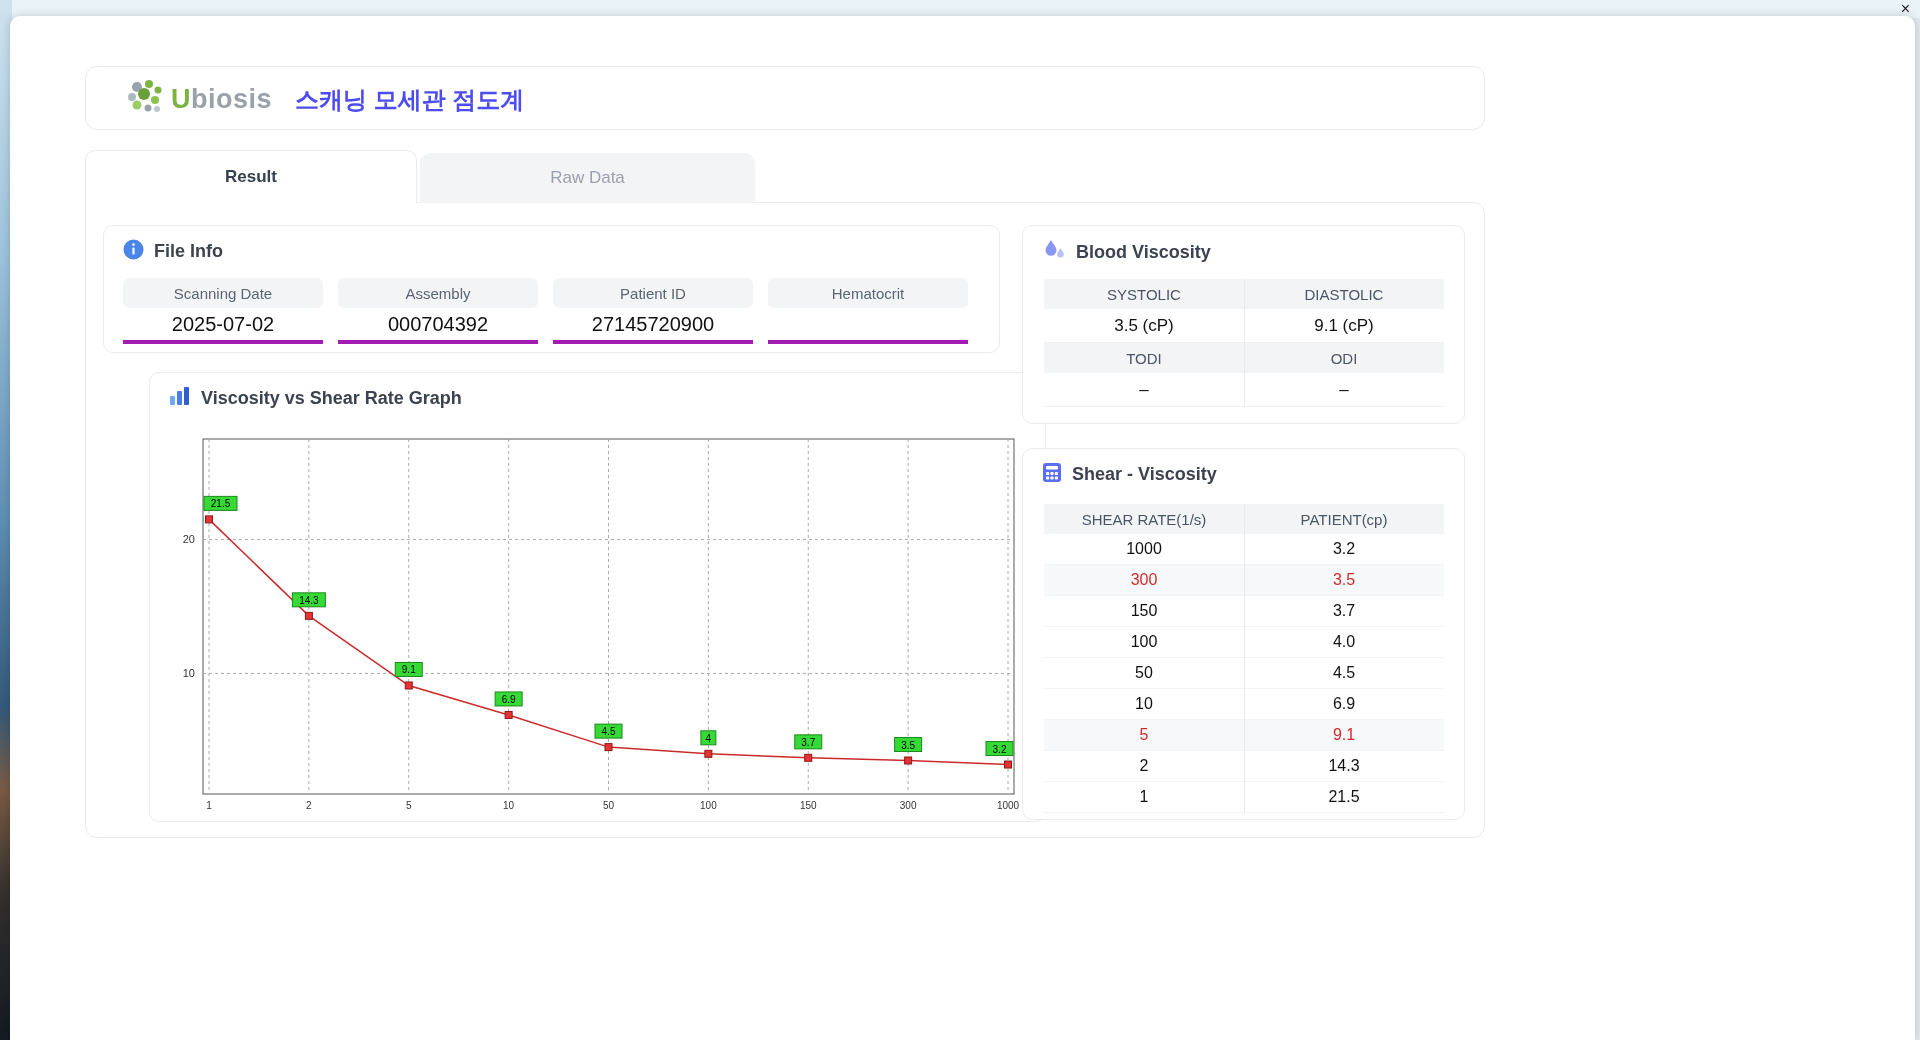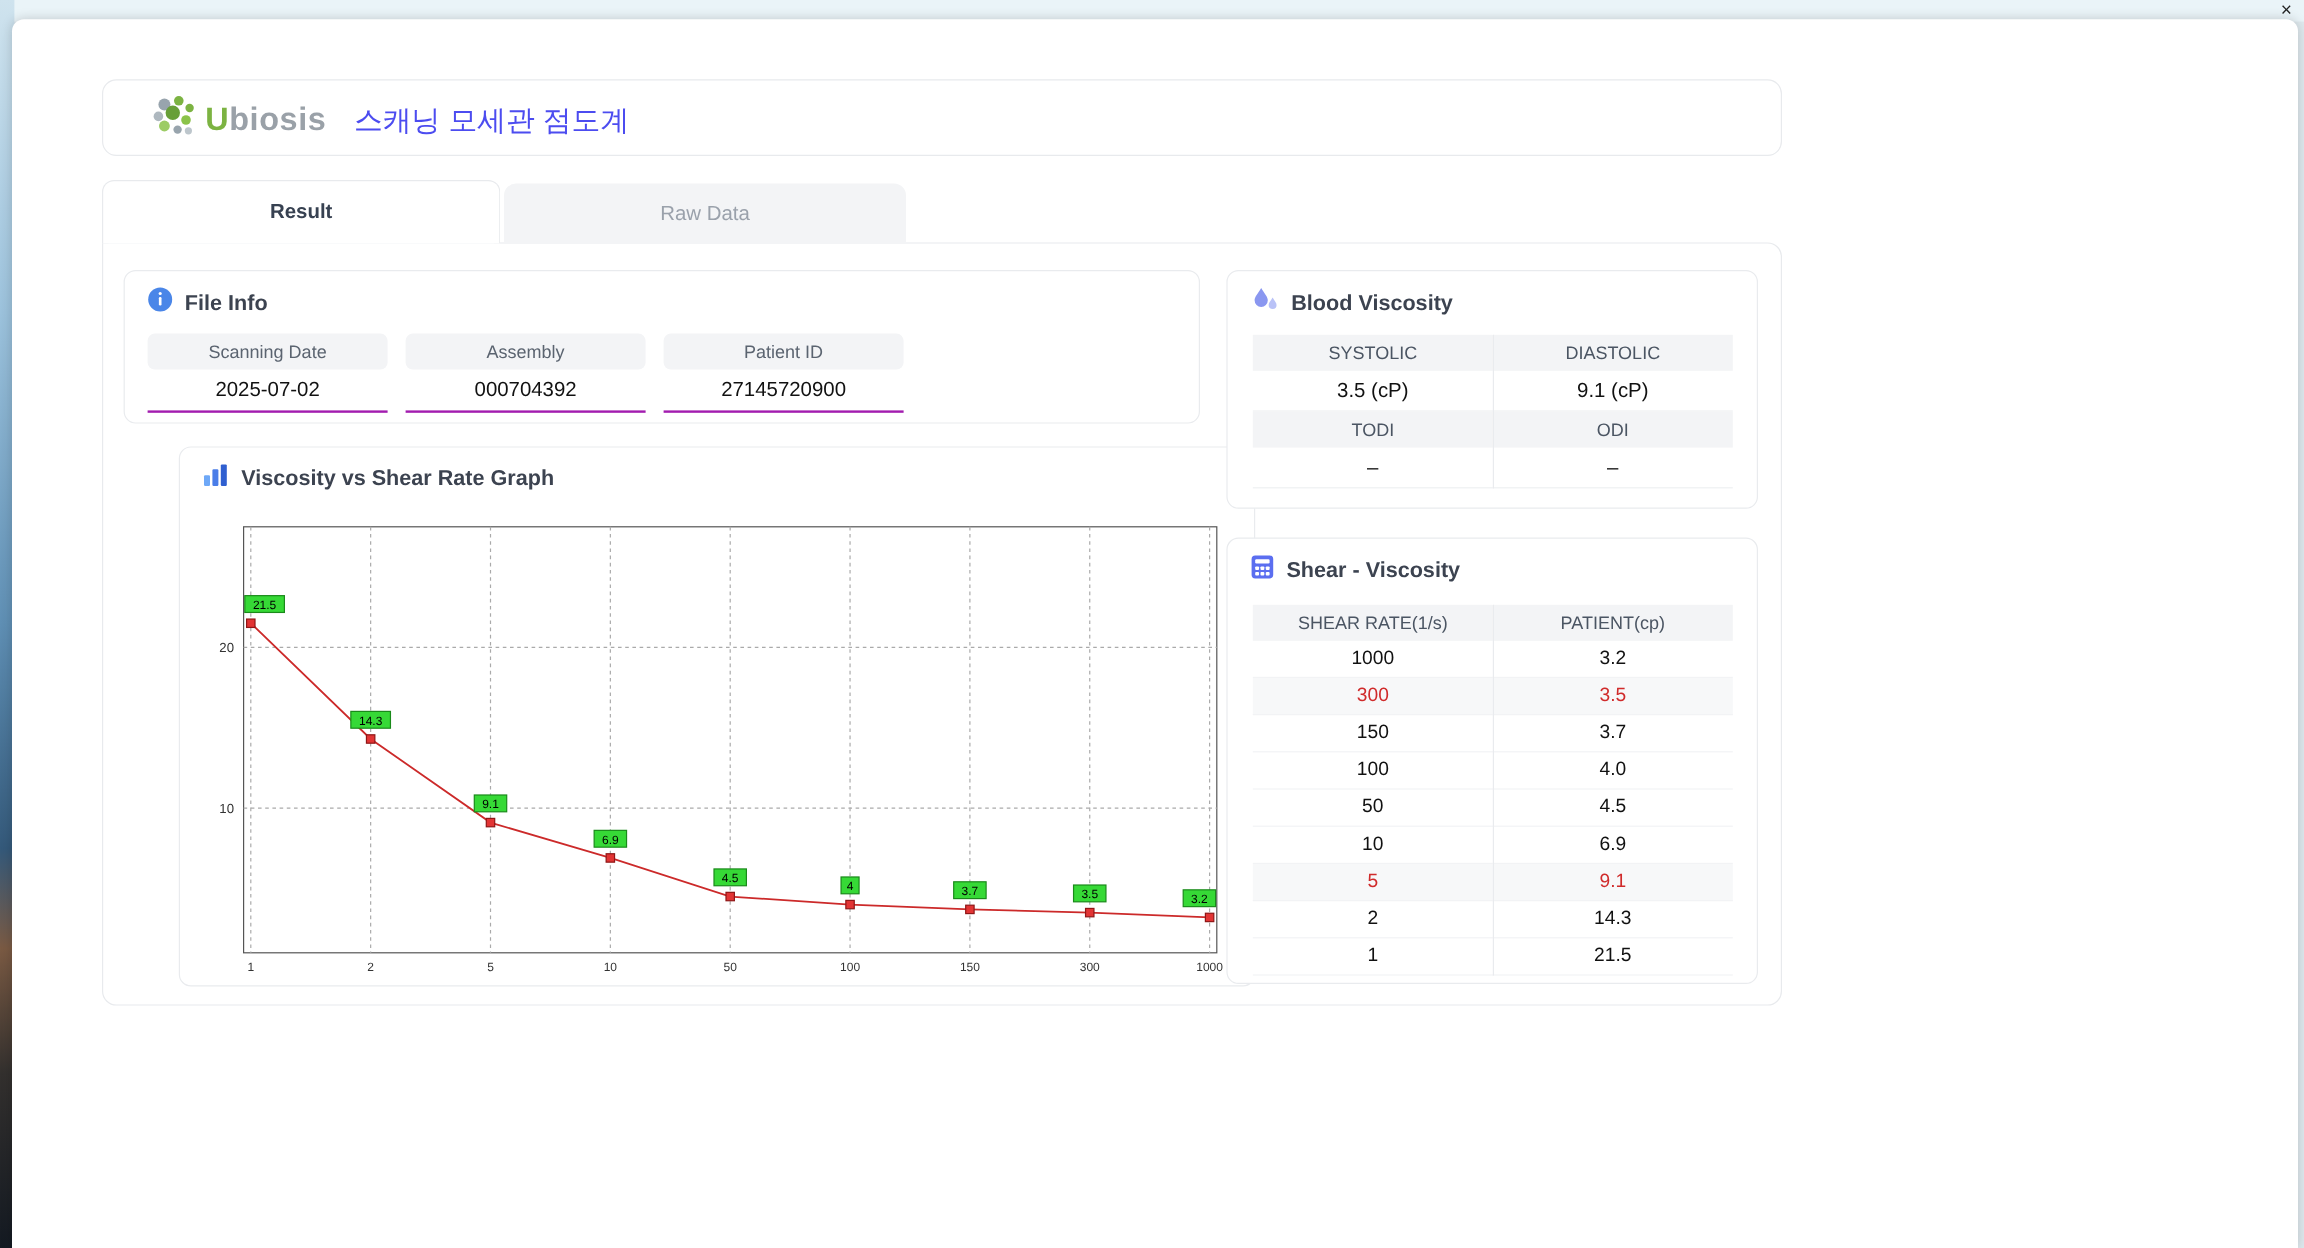--- a/index.html
+++ b/index.html
@@ -14,21 +14,21 @@
   .window { left:10px; top:16px; width:1905px; height:1024px; background:#ffffff;
     border-radius:10px 10px 0 0; box-shadow:0 0 10px rgba(0,0,0,.18); }
 
   
   .header-card { left:85px; top:66px; width:1400px; height:64px; background:#fff;
     border:1px solid #e8eaed; border-radius:12px; }
   .logo { left:125px; top:78px; display:flex; align-items:center; gap:6px;text-align:right; }
   .logo-text { font-size:27px; font-weight:600; letter-spacing:.5px; }
   .logo-u { color:#7cb342; }
   .logo-rest { color:#9aa1a8; }
-  .app-title { left:295px; top:84px; font-size:24px; font-weight:400; color:#4c4cf0; }
+  .app-title { left:295px; top:84px; font-size:24px; font-weight:700; color:#4c4cf0; }
 
   
   .tab { text-align:center; font-size:17px; border-radius:10px 10px 0 0; }
   .tab-result { left:85px; top:150px; width:332px; height:53px; background:#fff;
     border:1px solid #e8eaed; border-bottom:none; z-index:3; line-height:51px; font-weight:700; color:#374151; }
   .tab-raw { left:420px; top:153px; width:335px; height:50px; background:#f3f4f6;
     line-height:50px; color:#9aa1ab; z-index:2; }
 
   .panel { left:85px; top:202px; width:1400px; height:636px; background:#fff;
     border:1px solid #e8eaed; border-radius:0 12px 12px 12px; z-index:1; }
@@ -41,21 +41,21 @@
 
   .card-head { position:absolute; left:19px; top:13px; display:flex; align-items:center; gap:10px; }
   .card-title { font-size:18px; font-weight:700; color:#3c4350; }
 
   
   .fi-fields { position:absolute; left:19px; top:52px; display:flex; gap:15px; }
   .fi-field { width:200px; }
   .fi-label { height:30px; background:#f3f4f6; border-radius:6px; display:flex; align-items:center;
     justify-content:center; font-size:15px; color:#5b6470; }
   .fi-value { height:36px; display:flex; align-items:center; justify-content:center;
-    font-size:17px; color:#111; border-bottom:2px solid #a21caf; }
+    font-size:20px; color:#111; border-bottom:4px solid #a21caf; }
 
   
   .tbl { position:absolute; }
   .tbl-row { display:grid; grid-template-columns:1fr 1fr; }
   .tbl-cell { display:flex; align-items:center; justify-content:center; }
   .tbl-head .tbl-cell { background:#f3f4f6; font-size:15px; color:#4b5563; }
   .tbl-head { height:30px; }
   .tbl-val { height:34px; }
   .tbl-val .tbl-cell { font-size:17px; color:#111; border-bottom:1px solid #eef0f2; }
   .tbl-divider { position:absolute; left:50%; top:0; bottom:0; width:1px; background:#e9ebee; }
@@ -119,20 +119,24 @@
       <div class="fi-label">Scanning Date</div>
       <div class="fi-value">2025-07-02</div>
     </div>
     <div class="fi-field">
       <div class="fi-label">Assembly</div>
       <div class="fi-value">000704392</div>
     </div>
     <div class="fi-field">
       <div class="fi-label">Patient ID</div>
       <div class="fi-value">27145720900</div>
+    </div>
+    <div class="fi-field">
+      <div class="fi-label">Hematocrit</div>
+      <div class="fi-value"></div>
     </div>
   </div>
 </div>
 
 <div class="abs card card-graph">
   <div class="card-head">
     <span>
       <svg width="22" height="20" viewBox="0 0 22 20">
         <rect x="1" y="10" width="5" height="9" rx="1" fill="#6ea8f7"></rect>
         <rect x="8" y="5" width="5" height="14" rx="1" fill="#4a7de8"></rect>

